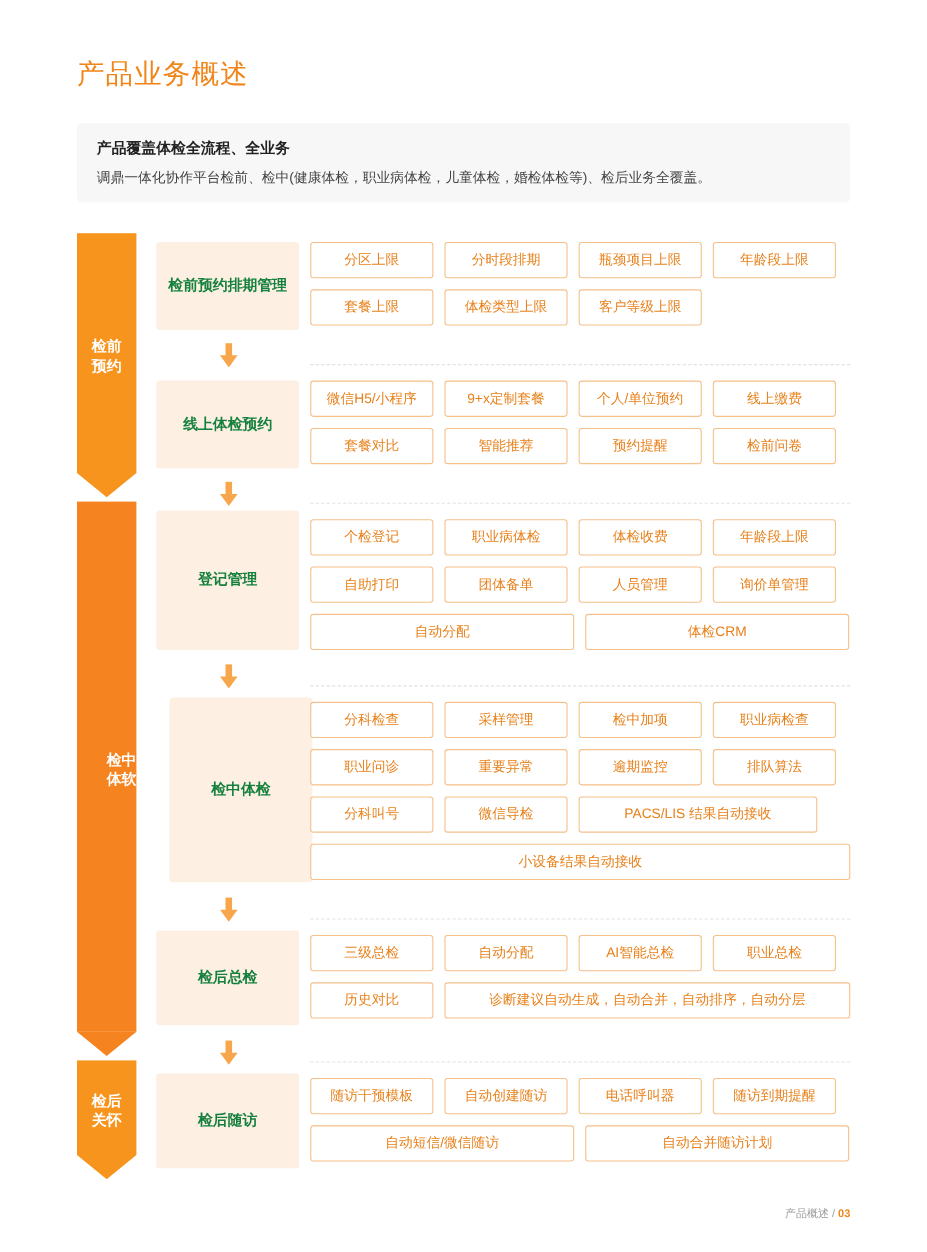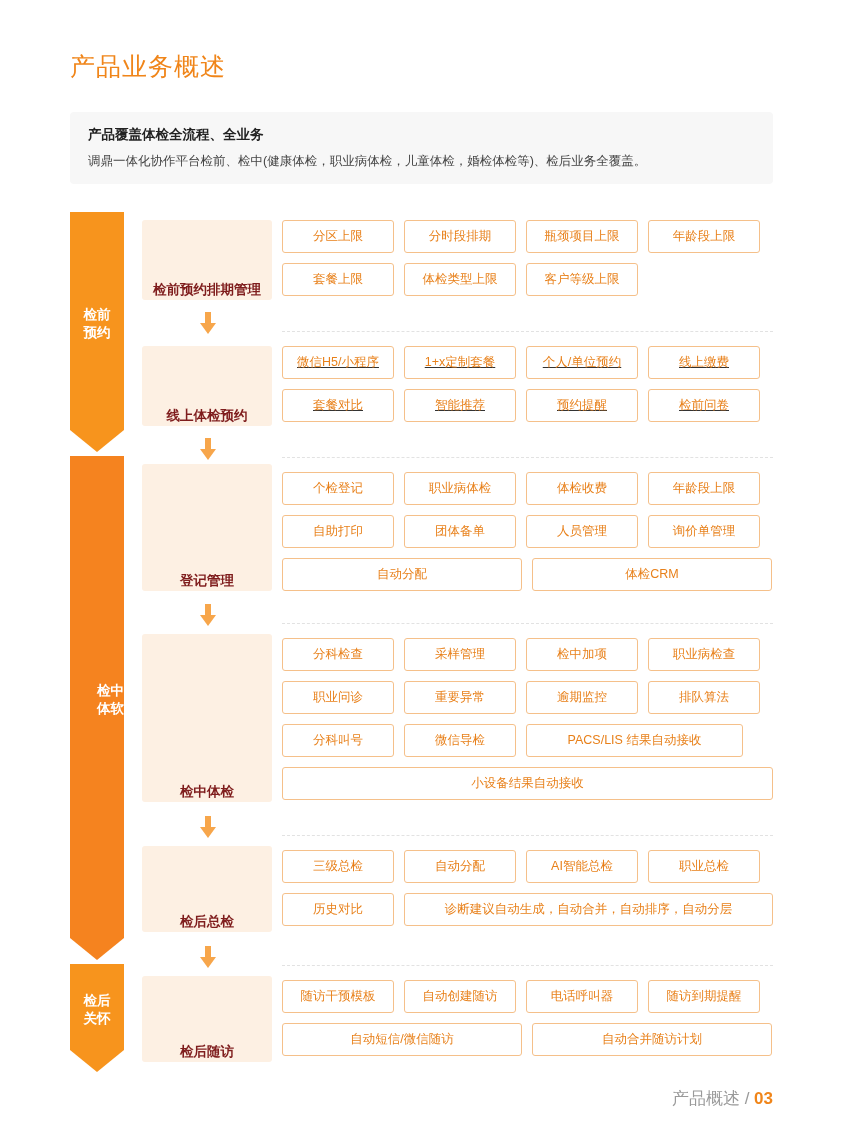--- a/index.html
+++ b/index.html
@@ -92,25 +92,25 @@
   .phase-3 .phase-arrow-body { background: #F7941D; }
   .phase-3 .phase-arrow-tip { border-top-color: #F7941D; }
 
   
   .module {
     position: absolute;
     left: 72px;
     width: 130px;
     background: #FDF0E3;
     border-radius: 3px;
-    color: #7f1d1d;
+    color: #15803d;
     font-size: 13.5px;
     font-weight: bold;
     display: flex;
-    align-items: flex-end;
+    align-items: center;
     justify-content: center;
     text-align: center;
     line-height: 1.4;
   }
 
   
   .down-arrow {
     position: absolute;
     left: 130px;
     width: 16px;
@@ -161,21 +161,21 @@
   }
   .c1 { width: 112px; flex: none; }
   .c2 { width: 217px; flex: none; }
   .c-full { width: 491px; flex: none; }
   .c-half { width: 240px; flex: none; }
 
   .footer {
     position: absolute;
     right: 70px;
     bottom: 28px;
-    font-size: 17px;
+    font-size: 10px;
     color: #9a9a9a;
   }
   .footer .pg { color: #F08519; font-weight: bold; }
 </style>
 </head>
 <body>
 
 <div class="page-title">产品业务概述</div>
 
 <div class="intro-box">
@@ -229,21 +229,21 @@
     <div class="stem"></div>
       <div class="head"></div>
   </div>
   <div class="module" style="top:252px; height:127px;">
     <span>登记管理</span>
   </div>
   <div class="down-arrow" style="top:392px;">
     <div class="stem"></div>
       <div class="head"></div>
   </div>
-  <div class="module" style="top:422px; height:168px;">
+  <div class="module" style="top:422px; height:168px;margin-left:12px;">
     <span>检中体检</span>
   </div>
   <div class="down-arrow" style="top:604px;">
     <div class="stem"></div>
       <div class="head"></div>
   </div>
   <div class="module" style="top:634px; height:86px;">
     <span>检后总检</span>
   </div>
   <div class="down-arrow" style="top:734px;">
@@ -267,24 +267,24 @@
       <div class="chip c1">瓶颈项目上限</div>
       <div class="chip c1">年龄段上限</div>
     </div>
     <div class="row">
       <div class="chip c1">套餐上限</div>
       <div class="chip c1">体检类型上限</div>
       <div class="chip c1">客户等级上限</div>
     </div>
   </div>
 
-  <div class="items" style="top:134px;text-decoration:underline;">
+  <div class="items" style="top:134px;">
     <div class="row">
       <div class="chip c1">微信H5/小程序</div>
-      <div class="chip c1">1+x定制套餐</div>
+      <div class="chip c1">9+x定制套餐</div>
       <div class="chip c1">个人/单位预约</div>
       <div class="chip c1">线上缴费</div>
     </div>
     <div class="row">
       <div class="chip c1">套餐对比</div>
       <div class="chip c1">智能推荐</div>
       <div class="chip c1">预约提醒</div>
       <div class="chip c1">检前问卷</div>
     </div>
   </div>

